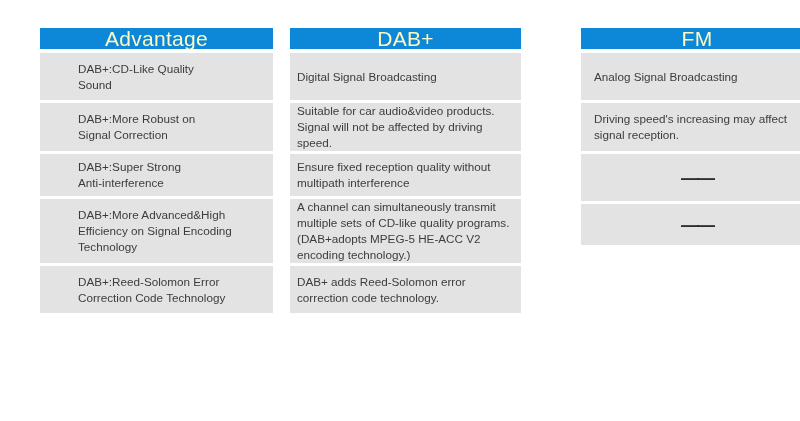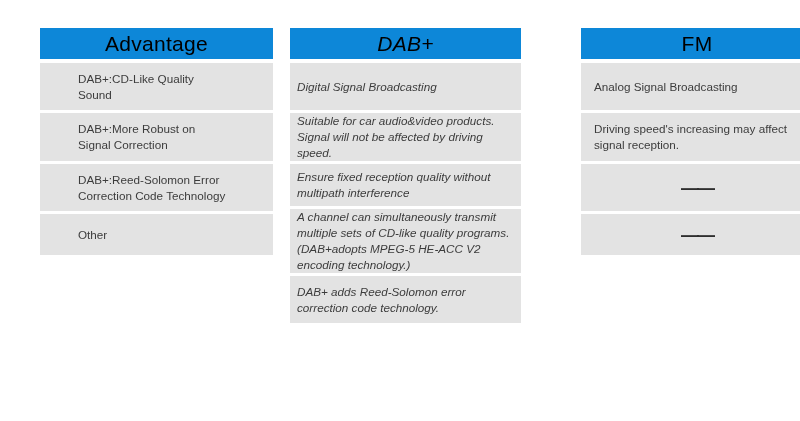--- a/index.html
+++ b/index.html
@@ -16,27 +16,27 @@
   }
   .table-wrap {
     position: absolute;
     top: 28px;
     left: 40px;
     display: flex;
     align-items: flex-start;
   }
   .col { display: block; }
   .col-advantage { width: 233px; margin-right: 17px; }
-  .col-dab       { width: 231px; margin-right: 12px; font-style: italic; }
+  .col-dab       { width: 231px; margin-right: 12px; }
   .col-fm        { width: 232px; padding-left: 48px; }
   .hdr {
-    height: 31px;
+    height: 21px;
     margin-bottom: 4px;
     background: #0d87d8;
-    color: #000000;
+    color: #fef9c3;
     font-size: 21px;
     letter-spacing: 0.3px;
     display: flex;
     align-items: center;
     justify-content: center;
   }
   .cell {
     background: #e3e3e3;
     color: #3c3c3c;
     font-size: 11.7px;
@@ -78,26 +78,32 @@
       <span>Advantage</span>
     </div>
     <div class="cell rh0">
         <span>DAB+:CD-Like Quality
 Sound</span>
       </div>
     <div class="cell rh1">
         <span>DAB+:More Robust on
 Signal Correction</span>
       </div>
+    <div class="cell rh2">
+        <span>DAB+:Super Strong
+Anti-interference</span>
+      </div>
+    <div class="cell rh3">
+        <span>DAB+:More Advanced&amp;High
+Efficiency on Signal Encoding
+Technology</span>
+      </div>
     <div class="cell rh4">
         <span>DAB+:Reed-Solomon Error
 Correction Code Technology</span>
-      </div>
-    <div class="cell rh5">
-        <span>Other</span>
       </div>
   </div>
 
   <div class="col col-dab">
     <div class="hdr">
       <span>DAB+</span>
     </div>
     <div class="cell rh0">
         <span>Digital Signal Broadcasting</span>
       </div>

